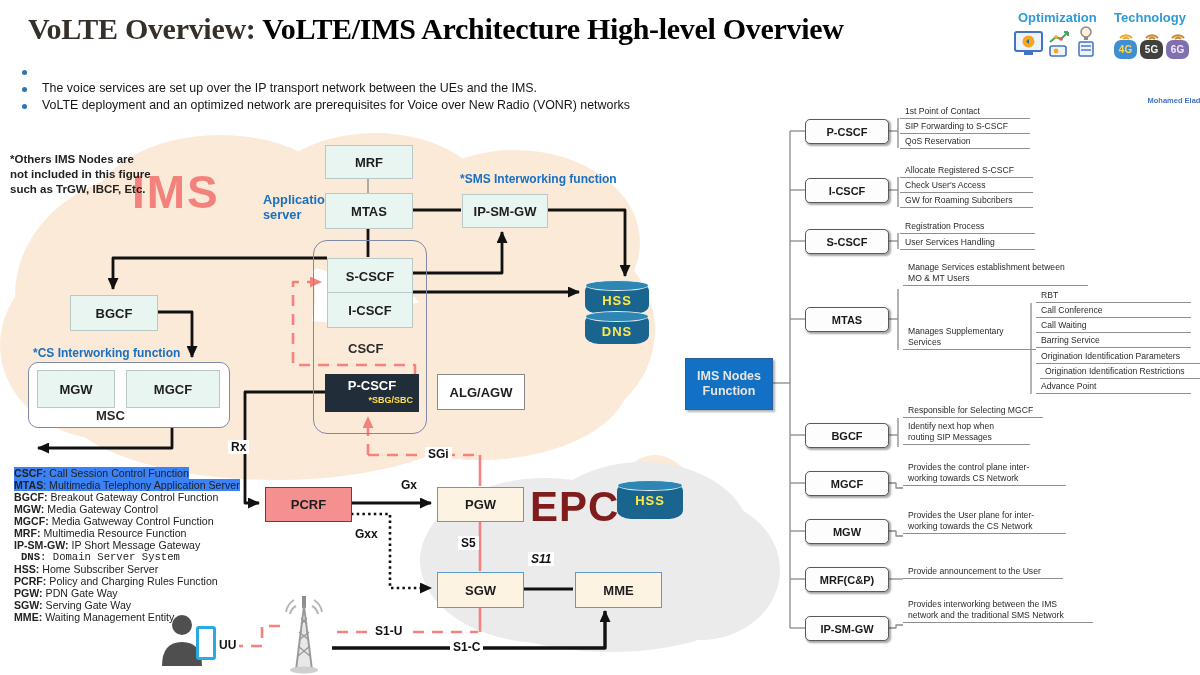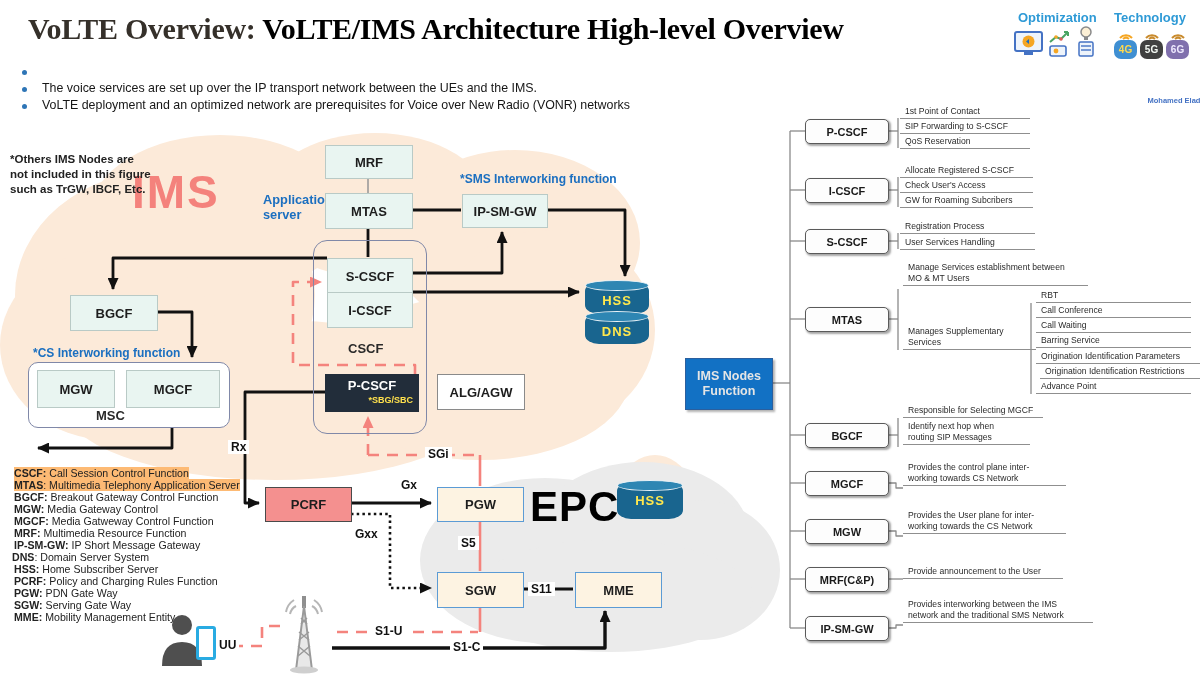--- a/index.html
+++ b/index.html
@@ -30,33 +30,33 @@
   .cream{background:#fdf3e2;border:1.4px solid #5b9bd5;}
   .pcrfbox{background:#f4908f;border:1.4px solid #4a4a4a;}
   .algbox{background:#ffffff;border:1.4px solid #8a8a8a;}
   .darkbox{background:#222d3a;color:#fff;flex-direction:column;line-height:14px;}
   .darkbox .sub{color:#ffe14d;font-size:9px;font-weight:bold;align-self:flex-end;margin-right:6px;}
   .round-cont{position:absolute;border:1.3px solid #8088a8;border-radius:14px;z-index:2;}
   .msc-cont{position:absolute;border:1.3px solid #8088a8;border-radius:10px;background:#fff;z-index:2;}
   .plain-lbl{position:absolute;font-weight:bold;color:#2a2a2a;z-index:3;}
   .bnote{position:absolute;color:#1b6fc0;font-weight:bold;font-size:12px;z-index:3;line-height:15px;}
   .ims-word{position:absolute;color:#f4827c;font-weight:bold;font-size:46px;letter-spacing:2px;z-index:2;}
-  .epc-word{position:absolute;color:#000000;font-weight:bold;font-size:42px;z-index:3;letter-spacing:1px;}
+  .epc-word{position:absolute;color:#7f1d1d;font-weight:bold;font-size:42px;z-index:3;letter-spacing:1px;}
   .note-dark{position:absolute;font-weight:bold;font-size:11.5px;color:#222;z-index:3;line-height:15px;}
   .iflbl{position:absolute;background:#fff;padding:0 3px;font-weight:bold;font-size:12px;color:#111;z-index:4;}
   
   .cyl{position:absolute;z-index:3;background:#19658f;border-radius:14px/9px;text-align:center;}
   .cyl::before{content:"";position:absolute;top:-2px;left:0;right:0;height:11px;background:#2e86b3;
                border:1px solid #eaf3f8;border-radius:50%;box-sizing:border-box;}
   .cyl span{position:relative;display:block;margin-top:11px;font-size:13px;font-weight:bold;
             color:#ffe84d;letter-spacing:1px;z-index:1;}
   
   .lg-row{position:absolute;font-size:10.6px;line-height:12.2px;color:#222;z-index:3;white-space:nowrap;}
   .lg-abbr{font-weight:bold;}
-  .hl{background:#fdba74;}
+  .hl{background:#3b82f6;}
   
   .tnode{position:absolute;width:82px;height:23px;background:#fdfdfd;border:1.5px solid #5a5a5a;
          border-radius:5px;box-shadow:1.5px 1.5px 2px rgba(0,0,0,.35);display:flex;align-items:center;
          justify-content:center;font-weight:bold;font-size:11px;color:#1a1a1a;z-index:3;}
   .troot{position:absolute;left:685px;top:358px;width:86px;height:50px;background:#1271c4;
          border:1px solid #2b5f9e;border-radius:0;display:flex;align-items:center;justify-content:center;
          color:#e5e5e5;font-weight:bold;font-size:12.5px;text-align:center;line-height:15px;z-index:3;
          box-shadow:1.5px 1.5px 2px rgba(0,0,0,.3);}
   .titem{position:absolute;font-size:8.6px;color:#2a2a2a;line-height:11px;
          border-bottom:1.2px solid #8f8f8f;padding:0 0 1px 5px;z-index:3;background:transparent;}
@@ -244,21 +244,21 @@
   <div class="box pcrfbox" style="left:265px;top:487px;width:85px;height:33px;">PCRF</div>
   <div class="box cream" style="left:437px;top:487px;width:85px;height:33px;">PGW</div>
   <div class="box cream" style="left:437px;top:572px;width:85px;height:34px;">SGW</div>
   <div class="box cream" style="left:575px;top:572px;width:85px;height:34px;">MME</div>
 
   <div class="iflbl" style="left:228px;top:440px;">Rx</div>
   <div class="iflbl" style="left:425px;top:447px;">SGi</div>
   <div class="iflbl" style="left:398px;top:478px;">Gx</div>
   <div class="iflbl" style="left:352px;top:527px;">Gxx</div>
   <div class="iflbl" style="left:458px;top:536px;">S5</div>
-  <div class="iflbl" style="left:528px;top:582px;">S11</div>
+  <div class="iflbl" style="left:528px;top:552px;font-style:italic;">S11</div>
   <div class="iflbl" style="left:372px;top:624px;">S1-U</div>
   <div class="iflbl" style="left:450px;top:640px;">S1-C</div>
   <div class="iflbl" style="left:216px;top:638px;">UU</div>
 
   <svg class="icon-svg" style="left:272px;top:590px;" width="64" height="84" viewBox="0 0 64 84">
     <path d="M14,22 a18,18 0 0 1 8,-12 M18,24 a12,12 0 0 1 6,-8" stroke="#b6b6b6" stroke-width="2" fill="none"></path>
     <path d="M50,22 a18,18 0 0 0 -8,-12 M46,24 a12,12 0 0 0 -6,-8" stroke="#b6b6b6" stroke-width="2" fill="none"></path>
     <rect x="30" y="6" width="4" height="12" fill="#8f8f8f"></rect>
     <polygon points="24,80 32,16 40,80" fill="#e8e8e8" stroke="#9a9a9a" stroke-width="2"></polygon>
     <path d="M26,66 L38,56 M38,66 L26,56 M27,50 L37,42 M37,50 L27,42 M29,34 L35,28 M35,34 L29,28" stroke="#9a9a9a" stroke-width="1.5"></path>
@@ -270,26 +270,26 @@
   </svg>
   <div class="abs" style="left:196px;top:626px;width:14px;height:28px;border:3px solid #29abe2;border-radius:3px;background:#fff;z-index:4;"></div>
 
   <div class="lg-row" style="left:14px;top:467px;"><span class="hl"><span class="lg-abbr">CSCF:</span><span> Call Session Control Function</span></span></div>
   <div class="lg-row" style="left:14px;top:479px;"><span class="hl"><span class="lg-abbr">MTAS</span><span>: Multimedia Telephony Application Server</span></span></div>
   <div class="lg-row" style="left:14px;top:491px;"><span class="lg-abbr">BGCF:</span><span> Breakout Gateway Control Function</span></div>
   <div class="lg-row" style="left:14px;top:503px;"><span class="lg-abbr">MGW:</span><span> Media Gateway Control</span></div>
   <div class="lg-row" style="left:14px;top:515px;"><span class="lg-abbr">MGCF:</span><span> Media Gatweway Control Function</span></div>
   <div class="lg-row" style="left:14px;top:527px;"><span class="lg-abbr">MRF:</span><span> Multimedia Resource Function</span></div>
   <div class="lg-row" style="left:14px;top:539px;"><span class="lg-abbr">IP-SM-GW:</span><span> IP Short Message Gateway</span></div>
-  <div class="lg-row" style="left:12px;top:551px;"><span class="lg-abbr">DNS</span><span>: Domain Server System</span></div>
+  <div class="lg-row" style="left:21px;top:551px;font-family:Liberation Mono, monospace;"><span class="lg-abbr">DNS</span><span>: Domain Server System</span></div>
   <div class="lg-row" style="left:14px;top:563px;"><span class="lg-abbr">HSS:</span><span> Home Subscriber Server</span></div>
   <div class="lg-row" style="left:14px;top:575px;"><span class="lg-abbr">PCRF:</span><span> Policy and Charging Rules Function</span></div>
   <div class="lg-row" style="left:14px;top:587px;"><span class="lg-abbr">PGW:</span><span> PDN Gate Way</span></div>
   <div class="lg-row" style="left:14px;top:599px;"><span class="lg-abbr">SGW:</span><span> Serving Gate Way</span></div>
-  <div class="lg-row" style="left:14px;top:611px;"><span class="lg-abbr">MME:</span><span> Mobility Management Entity</span></div>
+  <div class="lg-row" style="left:14px;top:611px;"><span class="lg-abbr">MME:</span><span> Waiting Management Entity</span></div>
 
   <div class="troot preline">IMS Nodes
 Function</div>
 
   <div class="tnode" style="left:805px;top:119px;">P-CSCF</div>
   <div class="titem" style="left:900px;top:106px;width:125px;">1st Point of Contact</div>
   <div class="titem" style="left:900px;top:121px;width:125px;">SIP Forwarding to S-CSCF</div>
   <div class="titem" style="left:900px;top:136px;width:125px;">QoS Reservation</div>
 
   <div class="tnode" style="left:805px;top:178px;">I-CSCF</div>

